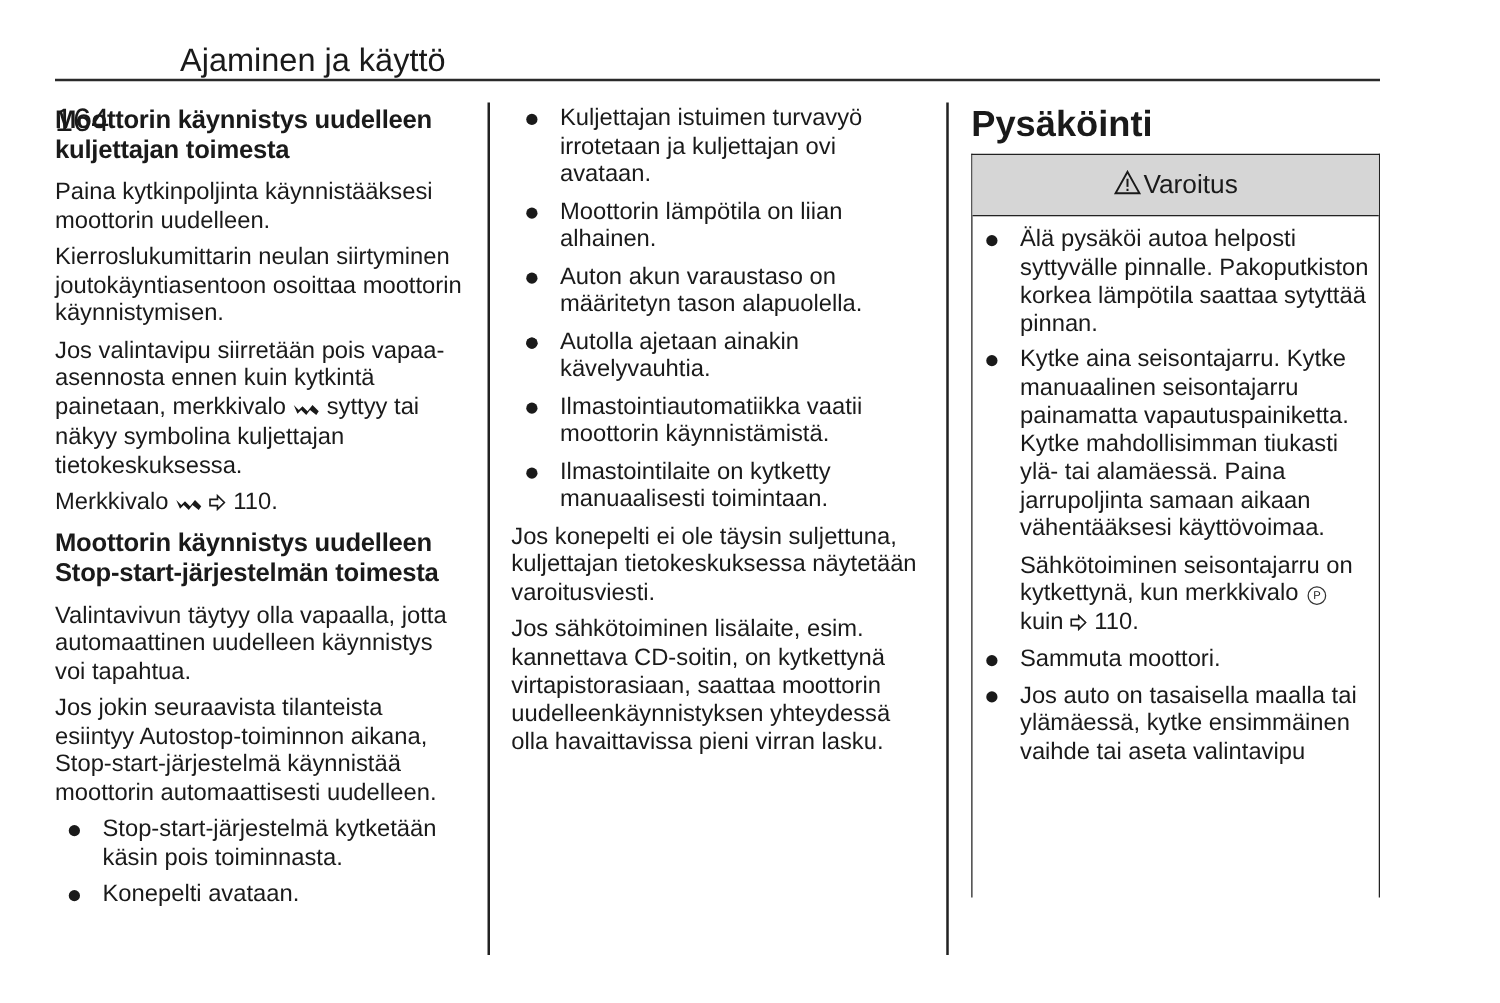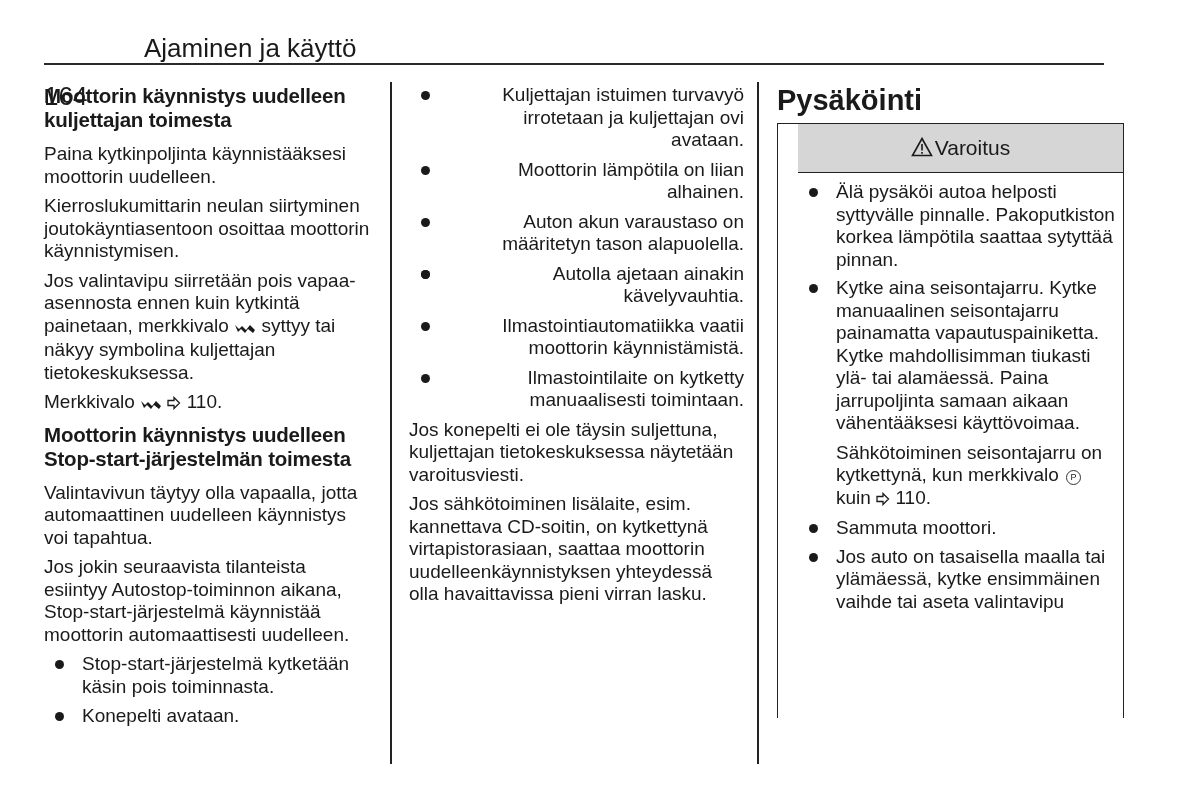--- a/index.html
+++ b/index.html
@@ -21,26 +21,26 @@
   .col3 { left: 777px; top: 84px; width: 327px; }
 
   h2 { font-size: 20.5px; line-height: 24px; font-weight: bold; margin: 0 0 11px 0; letter-spacing: -0.2px; }
   h1 { font-size: 29px; line-height: 32px; font-weight: bold; margin: 0 0 7px 0; }
   p { margin: 0 0 7px 0; }
   .sp-h2 { }
 
   ul.bl { list-style: none; margin: 0; padding: 0; }
   ul.bl li { position: relative; padding-left: 38px; margin-bottom: 7px; }
   ul.bl li .dot { position: absolute; left: 11px; top: 7px; width: 9px; height: 9px; border-radius: 50%; background: #1a1a1a; }
-  .col2 ul.bl li { padding-left: 39px; text-align: right; }
+  .col2 ul.bl li { padding-left: 39px; }
   .col2 ul.bl li .dot { left: 12px; }
   ul.bl li p { margin: 0 0 7px 0; }
 
   .warnbox { position: relative; width: 325px; height: 594px;
-             border-left: 1.5px solid #222; border-right: 1.5px solid #222; border-top: 1.5px solid #222; padding-left: 20px; }
+             border-left: 1.5px solid #222; border-right: 1.5px solid #222; border-top: 1.5px solid #222; }
   .warnhead { height: 48px; background: #d6d6d6; border-bottom: 1.5px solid #222;
               text-align: center; font-size: 21px; line-height: 48px; }
   .warnhead .tri { display: inline-block; vertical-align: -2px; margin-right: 2px; }
   .warnbody { padding: 8px 0 0 0; }
   .warnbody ul.bl li { padding-left: 38px; margin-bottom: 6px; }
 
   .icon-inline { display: inline-block; vertical-align: -2px; }
   .pcircle { display: inline-block; width: 13px; height: 13px; border: 1.2px solid #333; border-radius: 50%;
              font-size: 9px; line-height: 13px; text-align: center; vertical-align: 1px; margin: 0 2px; }
 </style>

